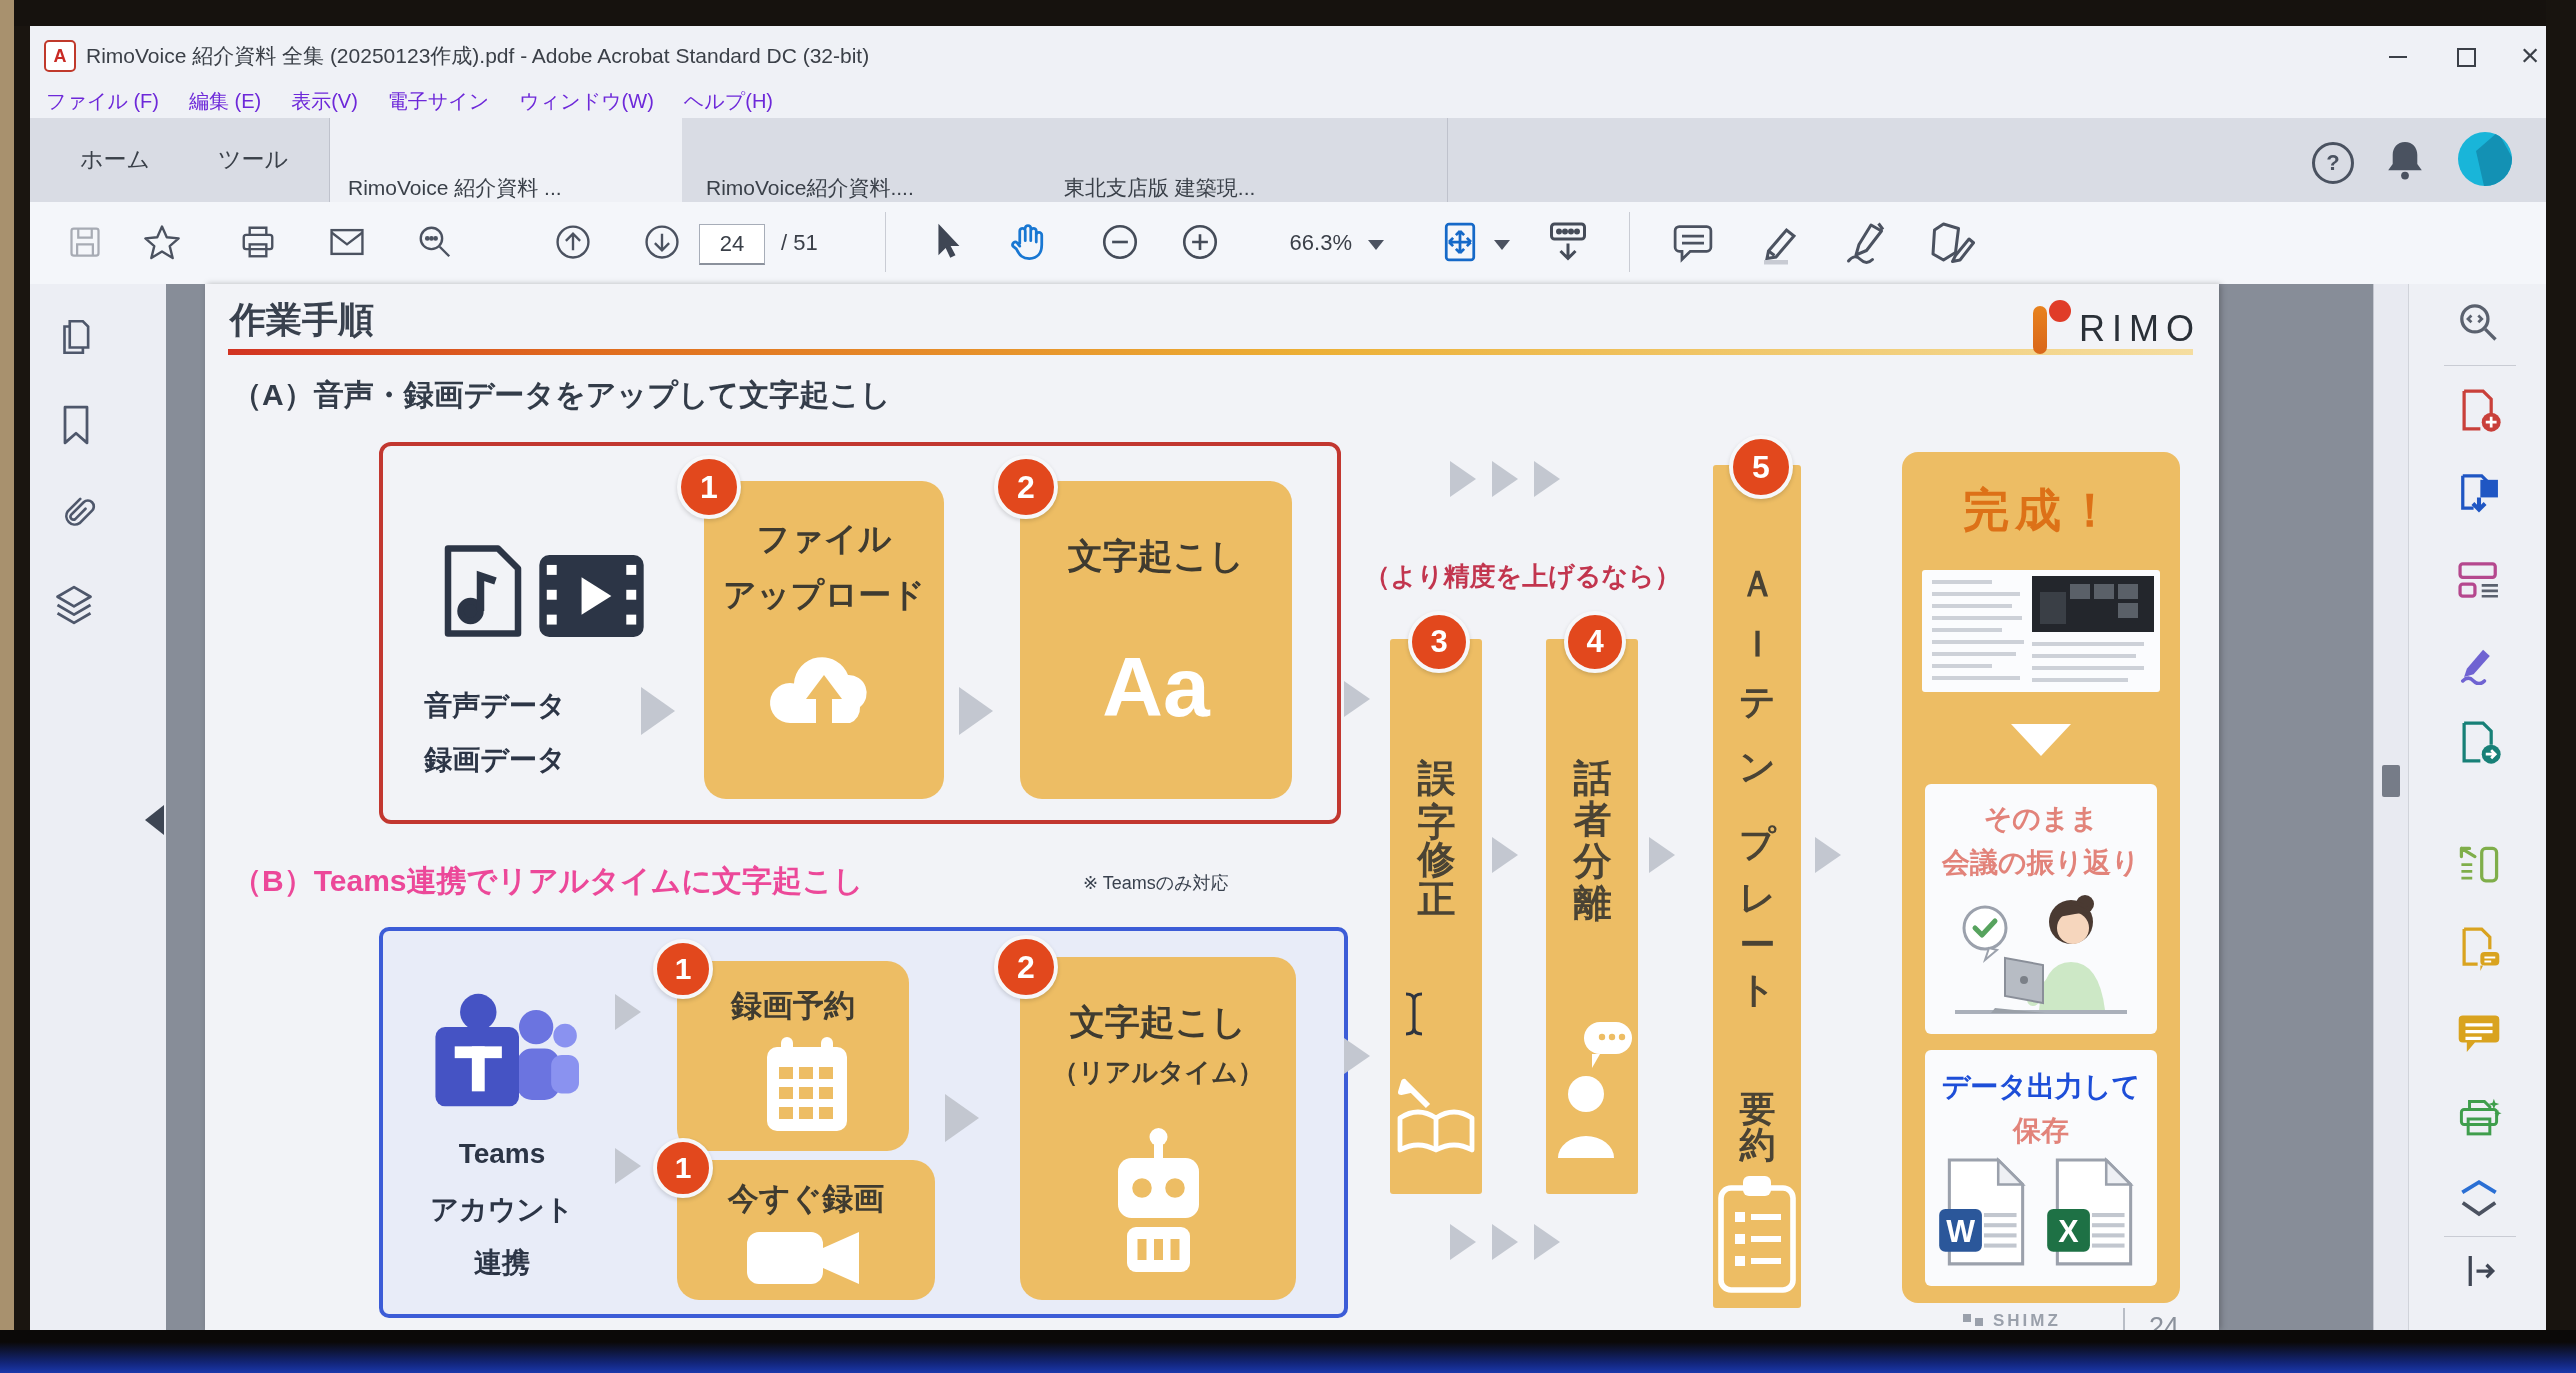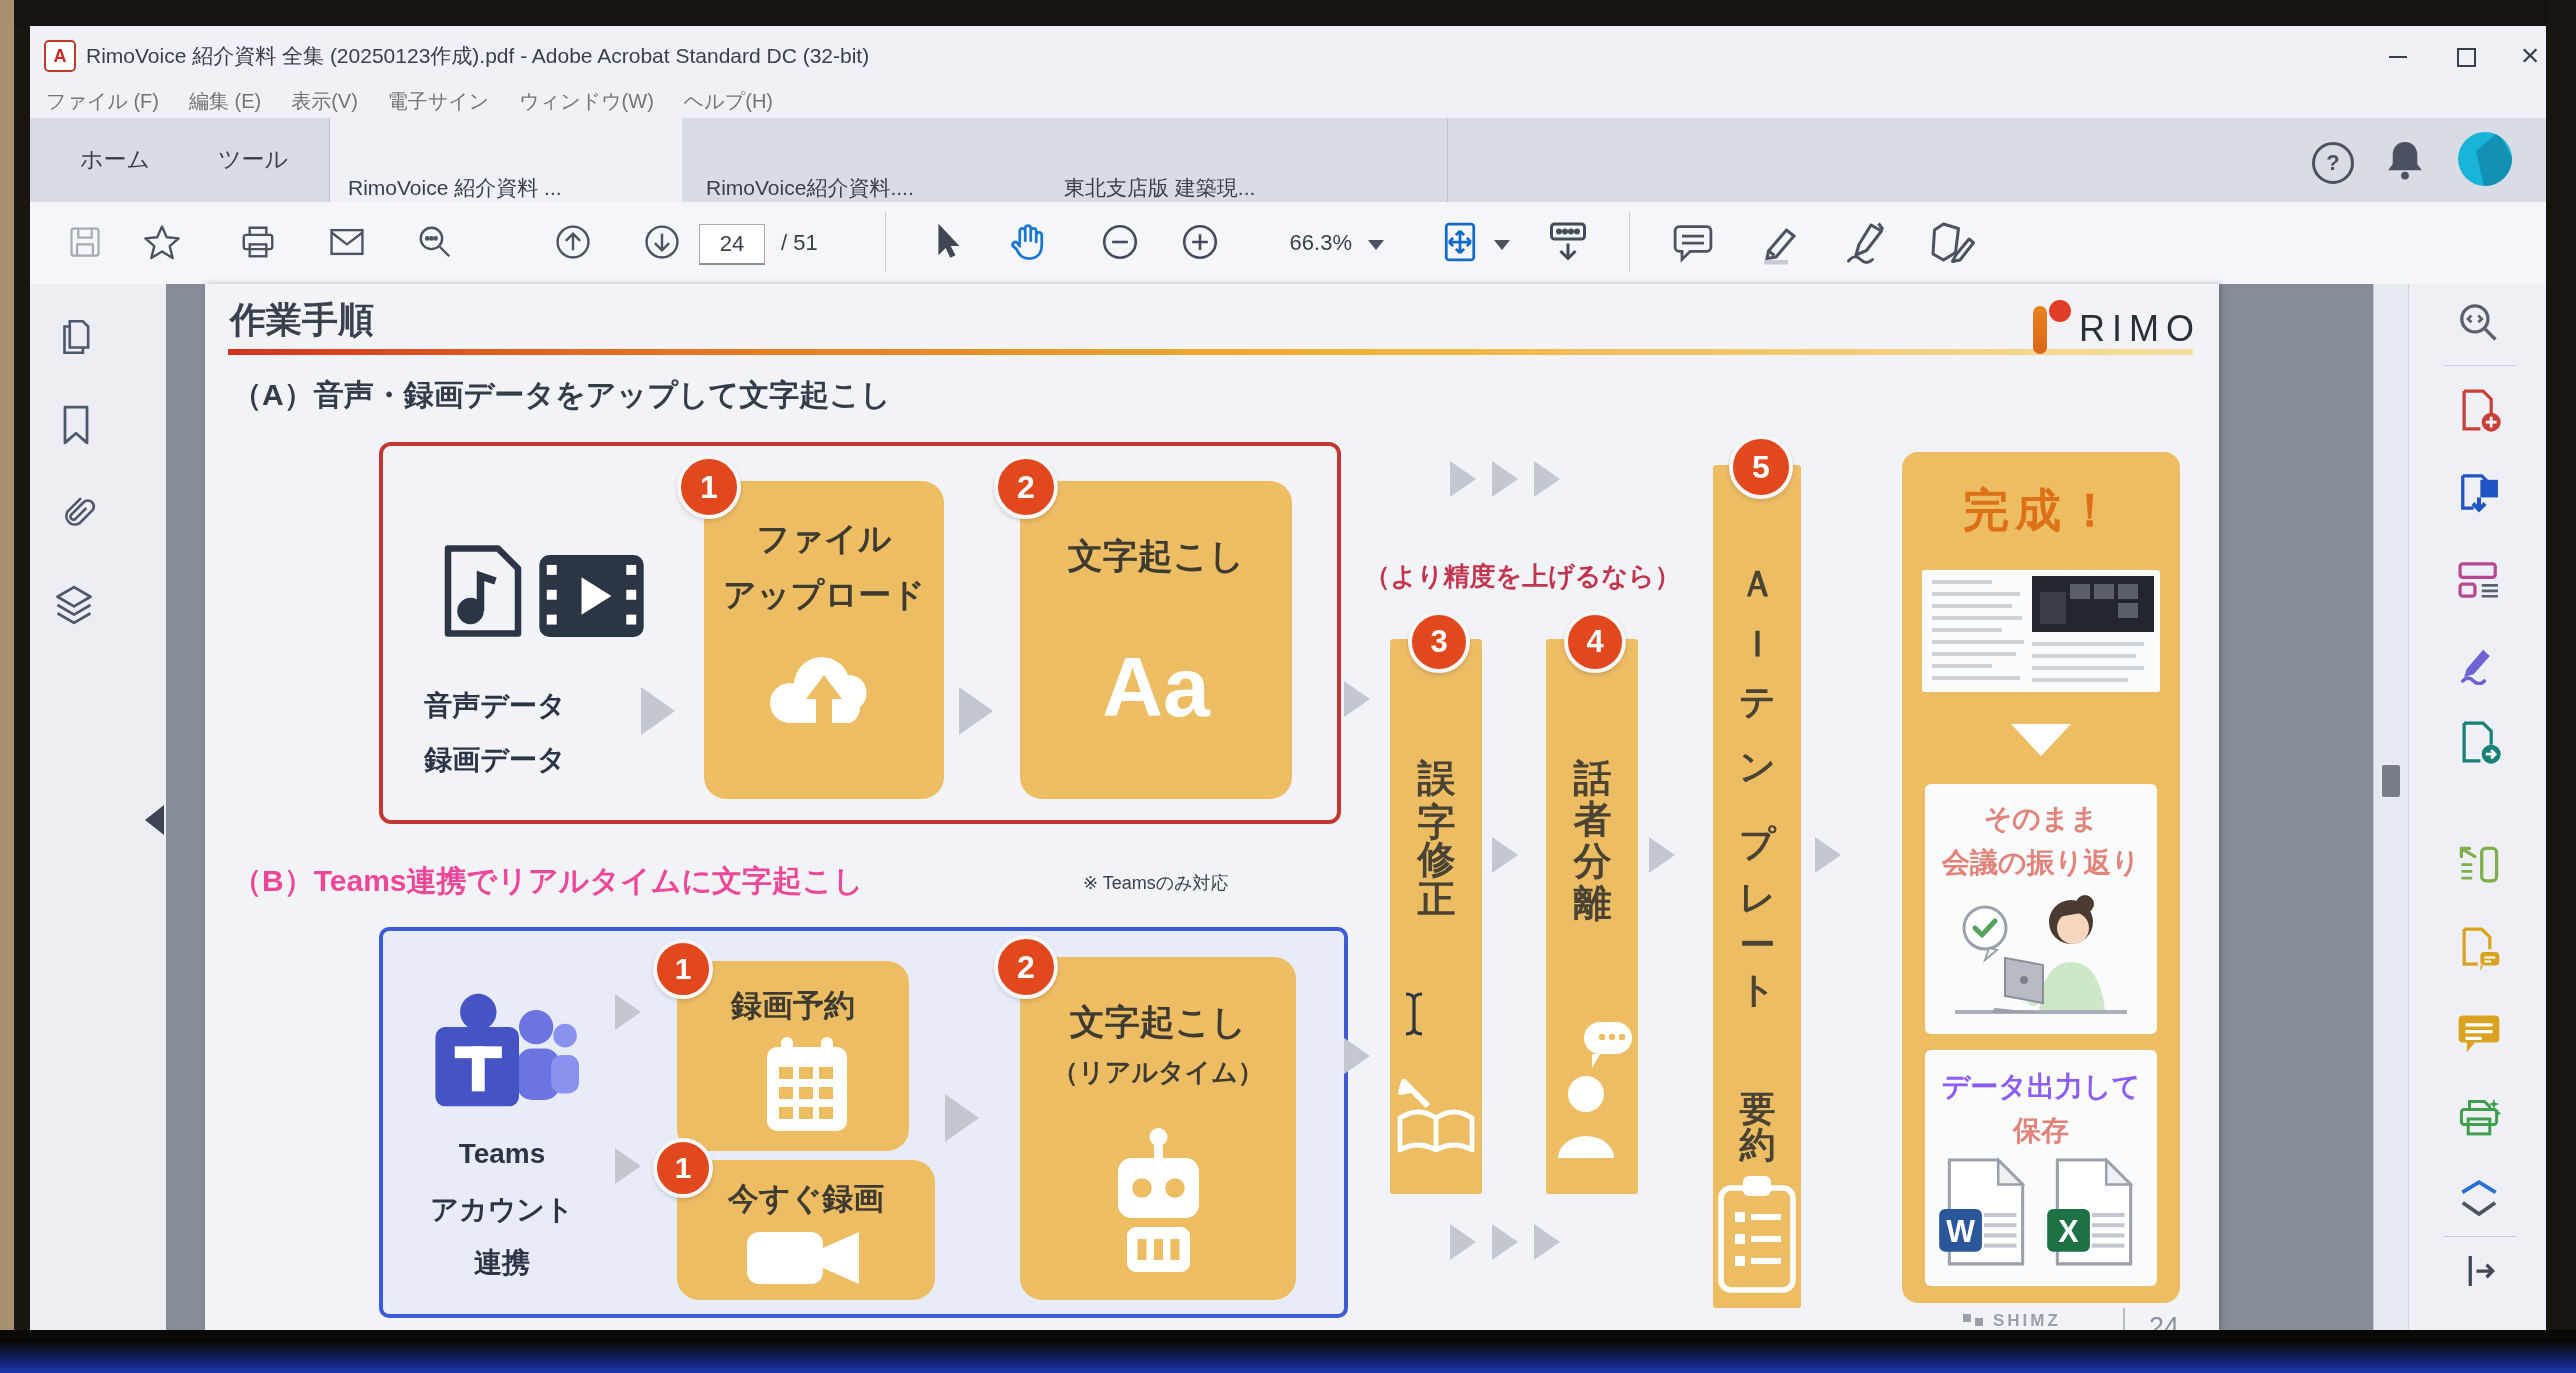--- a/index.html
+++ b/index.html
@@ -32,21 +32,21 @@
   <div class="abs" style="left:56px;top:16px;font-size:21px;color:#3b4048;white-space:nowrap">RimoVoice 紹介資料 全集 (20250123作成).pdf - Adobe Acrobat Standard DC (32-bit)</div>
   <div class="abs" style="left:2342px;top:14px;width:52px;height:34px;display:flex;align-items:center;justify-content:center">
     <div style="width:18px;border-top:2px solid #3b4048"></div>
   </div>
   <div class="abs" style="left:2410px;top:14px;width:52px;height:34px;display:flex;align-items:center;justify-content:center">
     <div style="width:15px;height:15px;border:2px solid #3b4048"></div>
   </div>
   <div class="abs" style="left:2474px;top:8px;width:52px;height:42px;display:flex;align-items:center;justify-content:center;font-size:32px;color:#3b4048">×</div>
 </div>
 
-<div class="abs" style="left:30px;top:84px;width:2516px;height:34px;background:#eff1f6;display:flex;align-items:center;gap:30px;padding-left:16px;font-size:20px;color:#737373">
+<div class="abs" style="left:30px;top:84px;width:2516px;height:34px;background:#eff1f6;display:flex;align-items:center;gap:30px;padding-left:16px;font-size:20px;color:#6d28d9">
   <span>ファイル (F)</span>
   <span>編集 (E)</span>
   <span>表示(V)</span>
   <span>電子サイン</span>
   <span>ウィンドウ(W)</span>
   <span>ヘルプ(H)</span>
 </div>
 
 <div class="abs" style="left:30px;top:118px;width:2516px;height:84px;background:#d9dce4"></div>
 <div class="abs" style="left:80px;top:144px;font-size:23px;color:#3a4049">
@@ -484,21 +484,21 @@
         <path d="M98 30a22 22 0 0 1 36-6l-14 2z" fill="#4a3a32"></path>
         <path d="M84 122q4-48 32-48t34 48z" fill="#cde8c6"></path>
         <path d="M100 92l-22 20" stroke="#cde8c6" stroke-width="12" stroke-linecap="round"></path>
         <path d="M50 70l38 7v38l-38-7z" fill="#b7bcc4" stroke="#8a8f99" stroke-width="2"></path>
         <circle cx="69" cy="92" r="4" fill="#7b8088"></circle>
         <path d="M40 120l50 5H36z" fill="#9aa0a8"></path>
       </svg>
     </div>
   </div>
   <div class="abs" style="left:23px;top:598px;width:232px;height:236px;background:#fafbfd;border-radius:6px">
-    <div class="abs c" style="top:18px;width:100%;font-size:28px;color:#8b5cf6;font-weight:600">データ出力して</div>
+    <div class="abs c" style="top:18px;width:100%;font-size:28px;color:#1d4ed8;font-weight:600">データ出力して</div>
     <div class="abs c" style="top:62px;width:100%;font-size:28px;color:#e2837a;font-weight:600">保存</div>
     <div class="abs" style="left:14px;top:106px">
       <svg width="94" height="114" viewBox="0 0 92 112">
         <path d="M10 4h48l24 24v78H10z" fill="#fff" stroke="#9ba1ac" stroke-width="3"></path>
         <path d="M58 4v24h24z" fill="#eef0f4" stroke="#9ba1ac" stroke-width="2.5"></path>
         <g fill="#c2c7cf">
             <rect x="44" y="56" width="32" height="4"></rect>
             <rect x="44" y="66" width="32" height="4"></rect>
             <rect x="44" y="76" width="32" height="4"></rect>
             <rect x="44" y="86" width="32" height="4"></rect>

